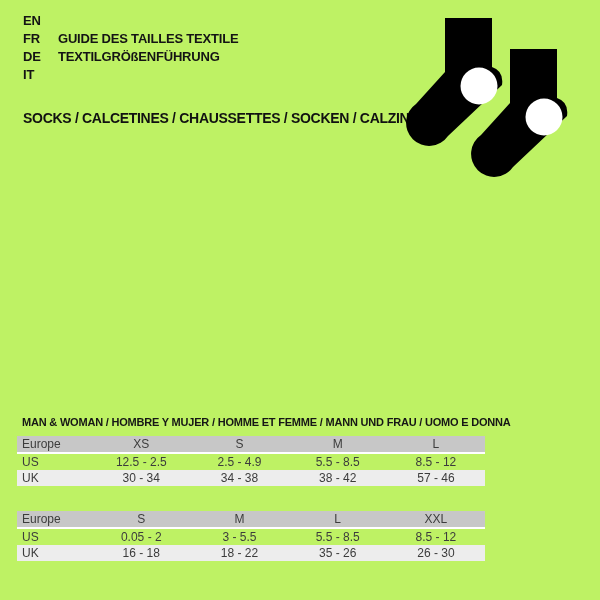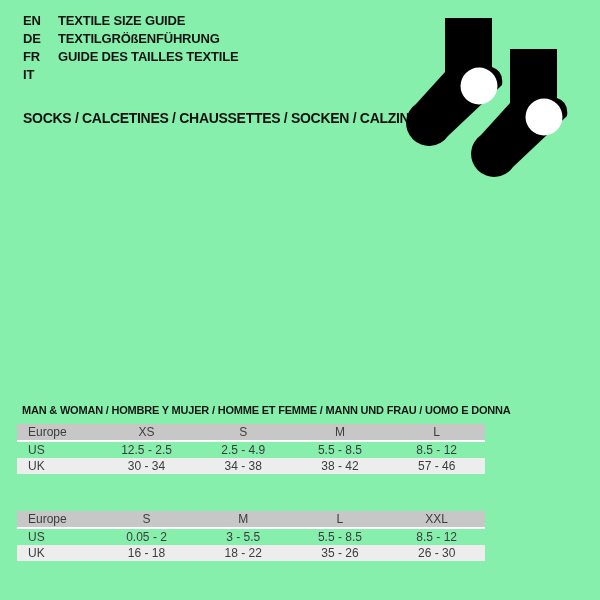--- a/index.html
+++ b/index.html
@@ -1,66 +1,65 @@
 <!DOCTYPE html>
 <html><head>
 <meta charset="utf-8">
 <style>
   html,body{margin:0;padding:0;background:#fff;}
   .canvas{
-    position:relative;width:600px;height:600px;background:#86efac;overflow:hidden;
+    position:relative;width:600px;height:600px;background:#bef264;overflow:hidden;
     font-family:"Liberation Sans", sans-serif;
   }
   
   .lang-block{position:absolute;left:23px;top:12px;}
   .lang-row{display:flex;line-height:18px;font-size:13px;font-weight:bold;color:#141414;letter-spacing:-0.2px;}
   .lang-code{width:35px;flex:0 0 35px;}
   
   .category{
     position:absolute;left:23px;top:110px;font-size:14px;font-weight:bold;color:#111;
     letter-spacing:-0.3px;white-space:nowrap;
   }
   
   .sock-svg{position:absolute;left:402px;top:5px;}
   
   .tbl{position:absolute;left:17px;width:468px;}
-  .tbl-1{top:404px;}
+  .tbl-1{top:416px;}
   .tbl-2{top:511px;}
   .tbl-title{
     font-size:11px;font-weight:bold;color:#161616;letter-spacing:-0.2px;
     line-height:12px;margin:0 0 8px 5px;white-space:nowrap;
   }
   table.size{
     border-collapse:collapse;width:100%;table-layout:fixed;
     font-size:12px;color:#3c3c3c;
   }
   table.size thead tr{background:#c7c7c7;border-bottom:2px solid #ffffff;}
   table.size th, table.size td{
     font-weight:normal;height:16px;padding:0;text-align:center;vertical-align:middle;
   }
-  table.size .col-label{width:15%;text-align:left;padding-left:11px;}
+  table.size .col-label{width:15%;text-align:left;padding-left:5px;}
   table.size tbody tr.alt{background:#ededed;margin-left:44px;}
 </style>
 </head>
 <body>
 
 <div class="canvas">
 
   <div class="lang-block">
     <div class="lang-row">
       <span class="lang-code">EN</span>
-      <span class="lang-label">TEXTILE SIZE GUIDE</span>
+    </div>
+    <div class="lang-row">
+      <span class="lang-code">FR</span>
+      <span class="lang-label">GUIDE DES TAILLES TEXTILE</span>
     </div>
     <div class="lang-row">
       <span class="lang-code">DE</span>
       <span class="lang-label">TEXTILGRÖßENFÜHRUNG</span>
-    </div>
-    <div class="lang-row">
-      <span class="lang-code">FR</span>
-      <span class="lang-label">GUIDE DES TAILLES TEXTILE</span>
     </div>
     <div class="lang-row">
       <span class="lang-code">IT</span>
     </div>
   </div>
 
   <div class="category">SOCKS / CALCETINES / CHAUSSETTES / SOCKEN / CALZINI</div>
 
   <svg class="sock-svg" width="175" height="172" viewBox="0 0 175 172" aria-hidden="true">
     <g>

